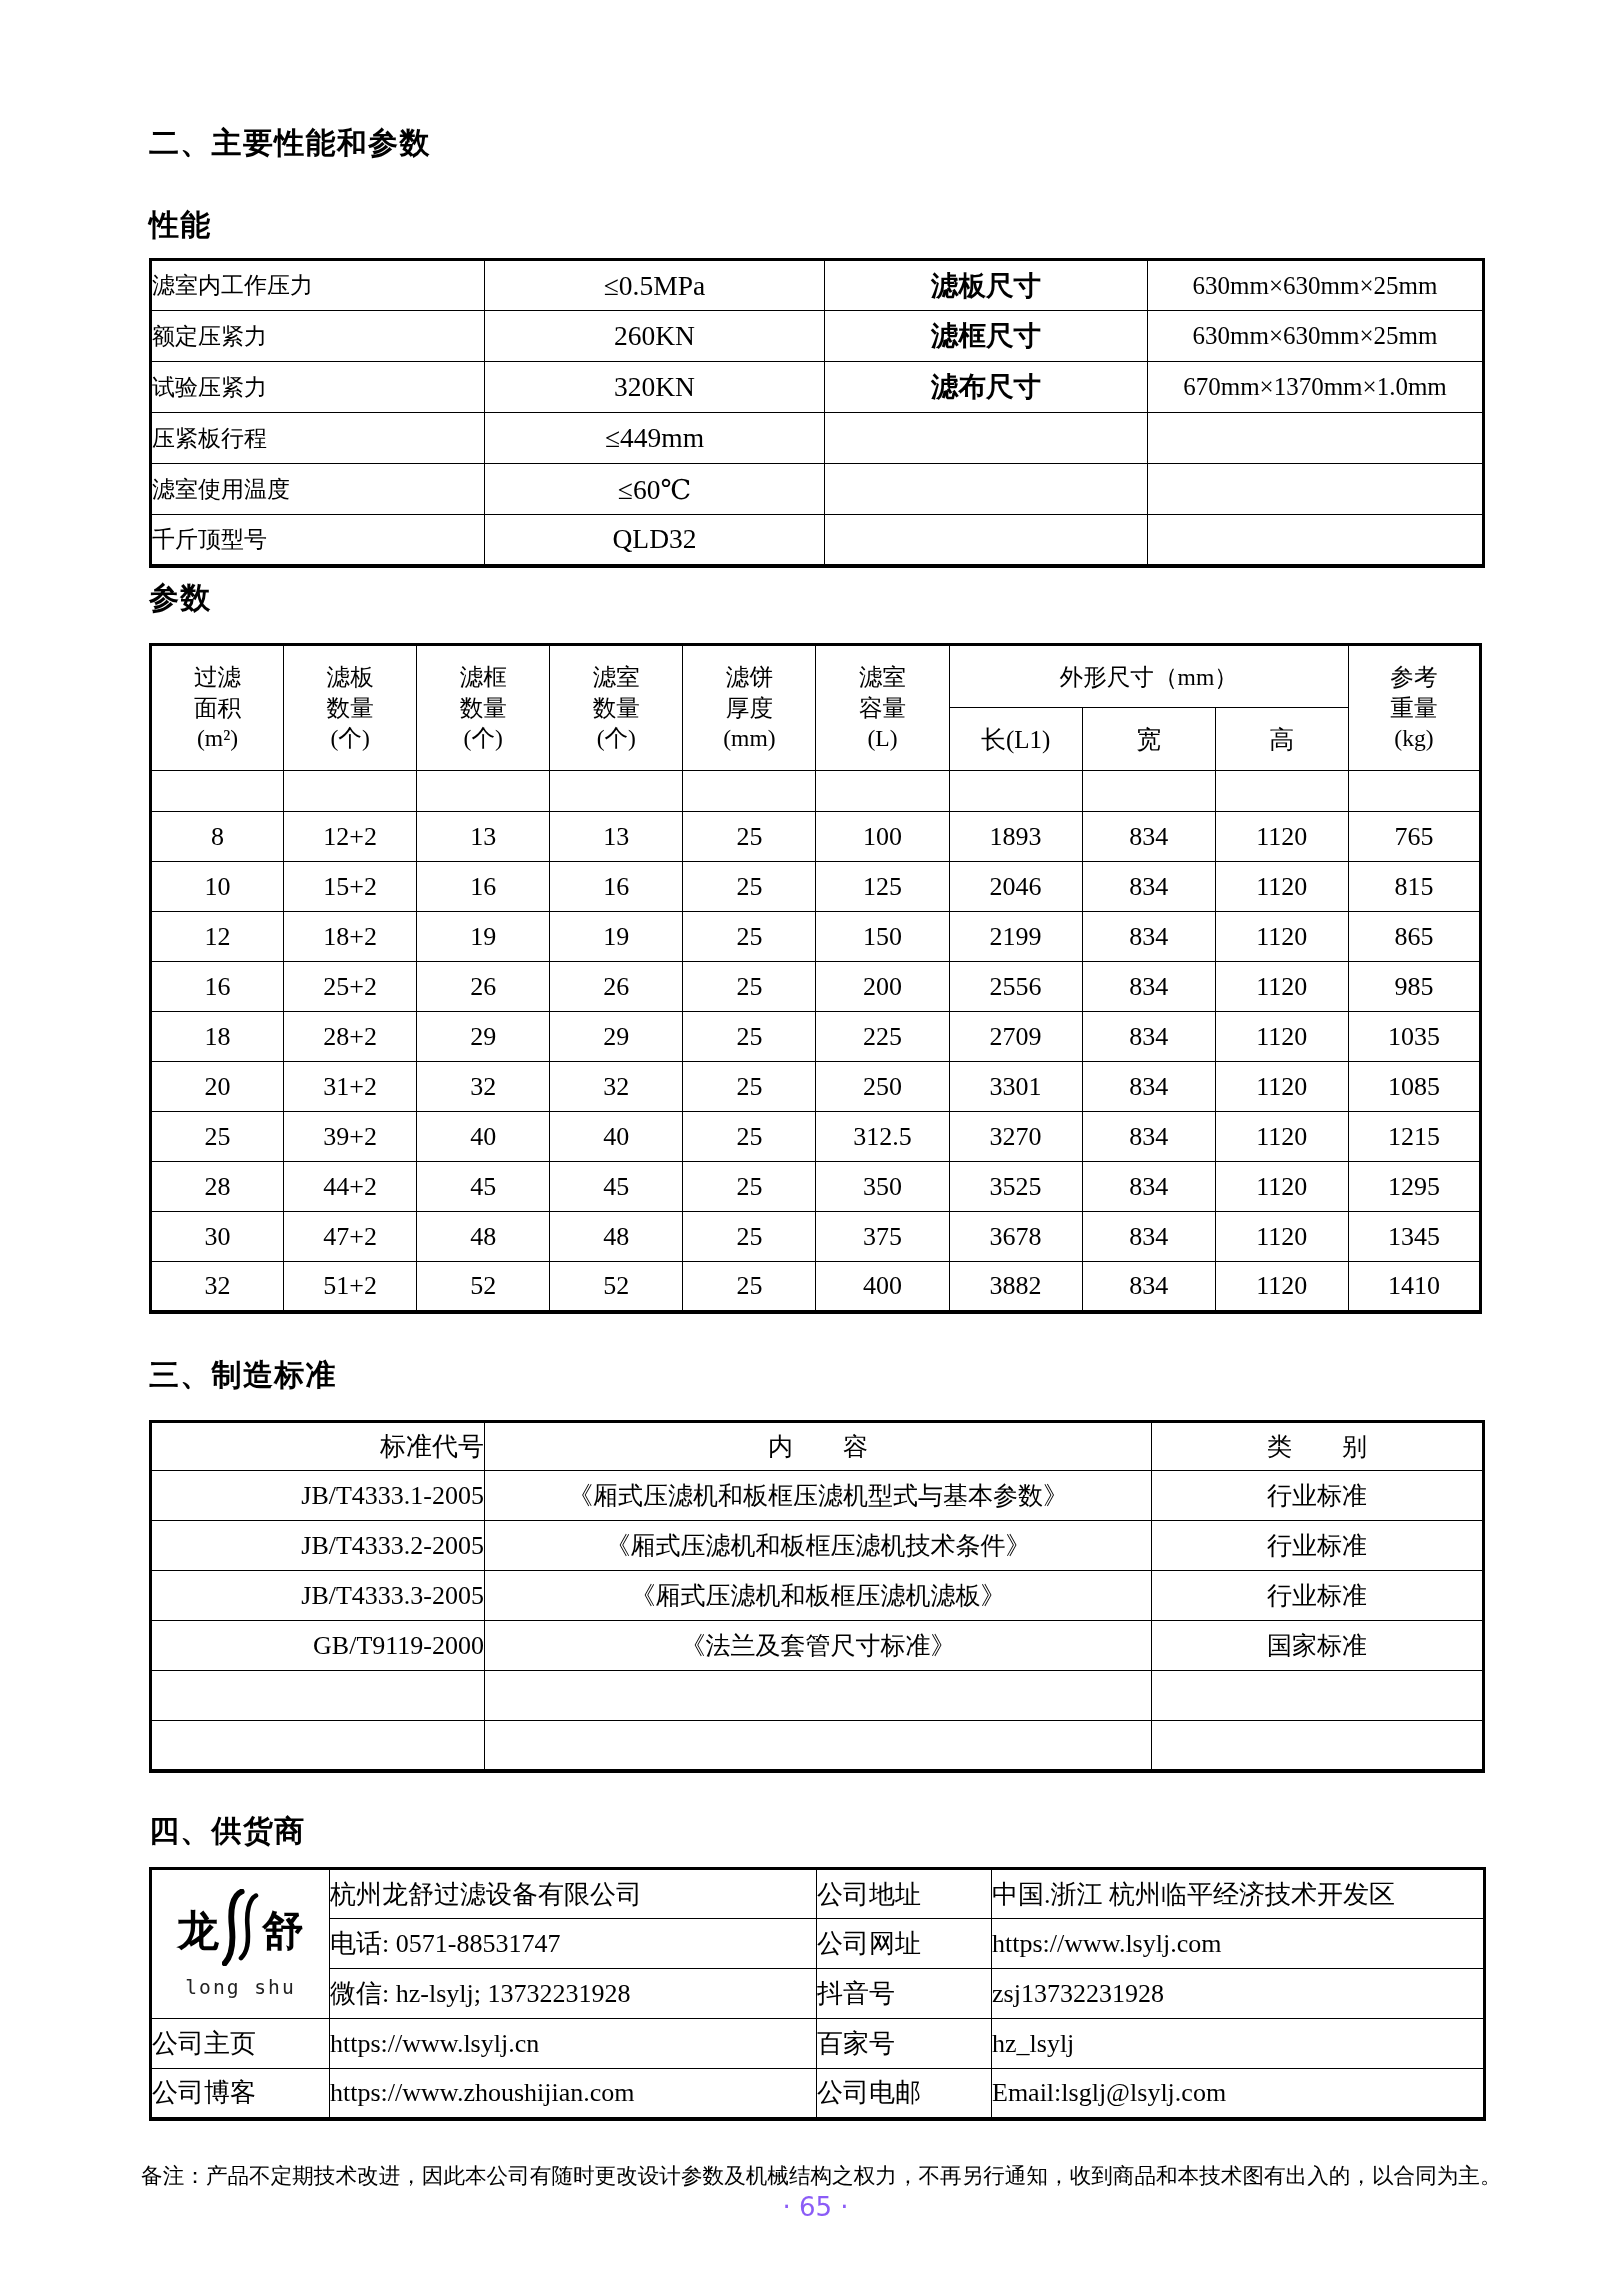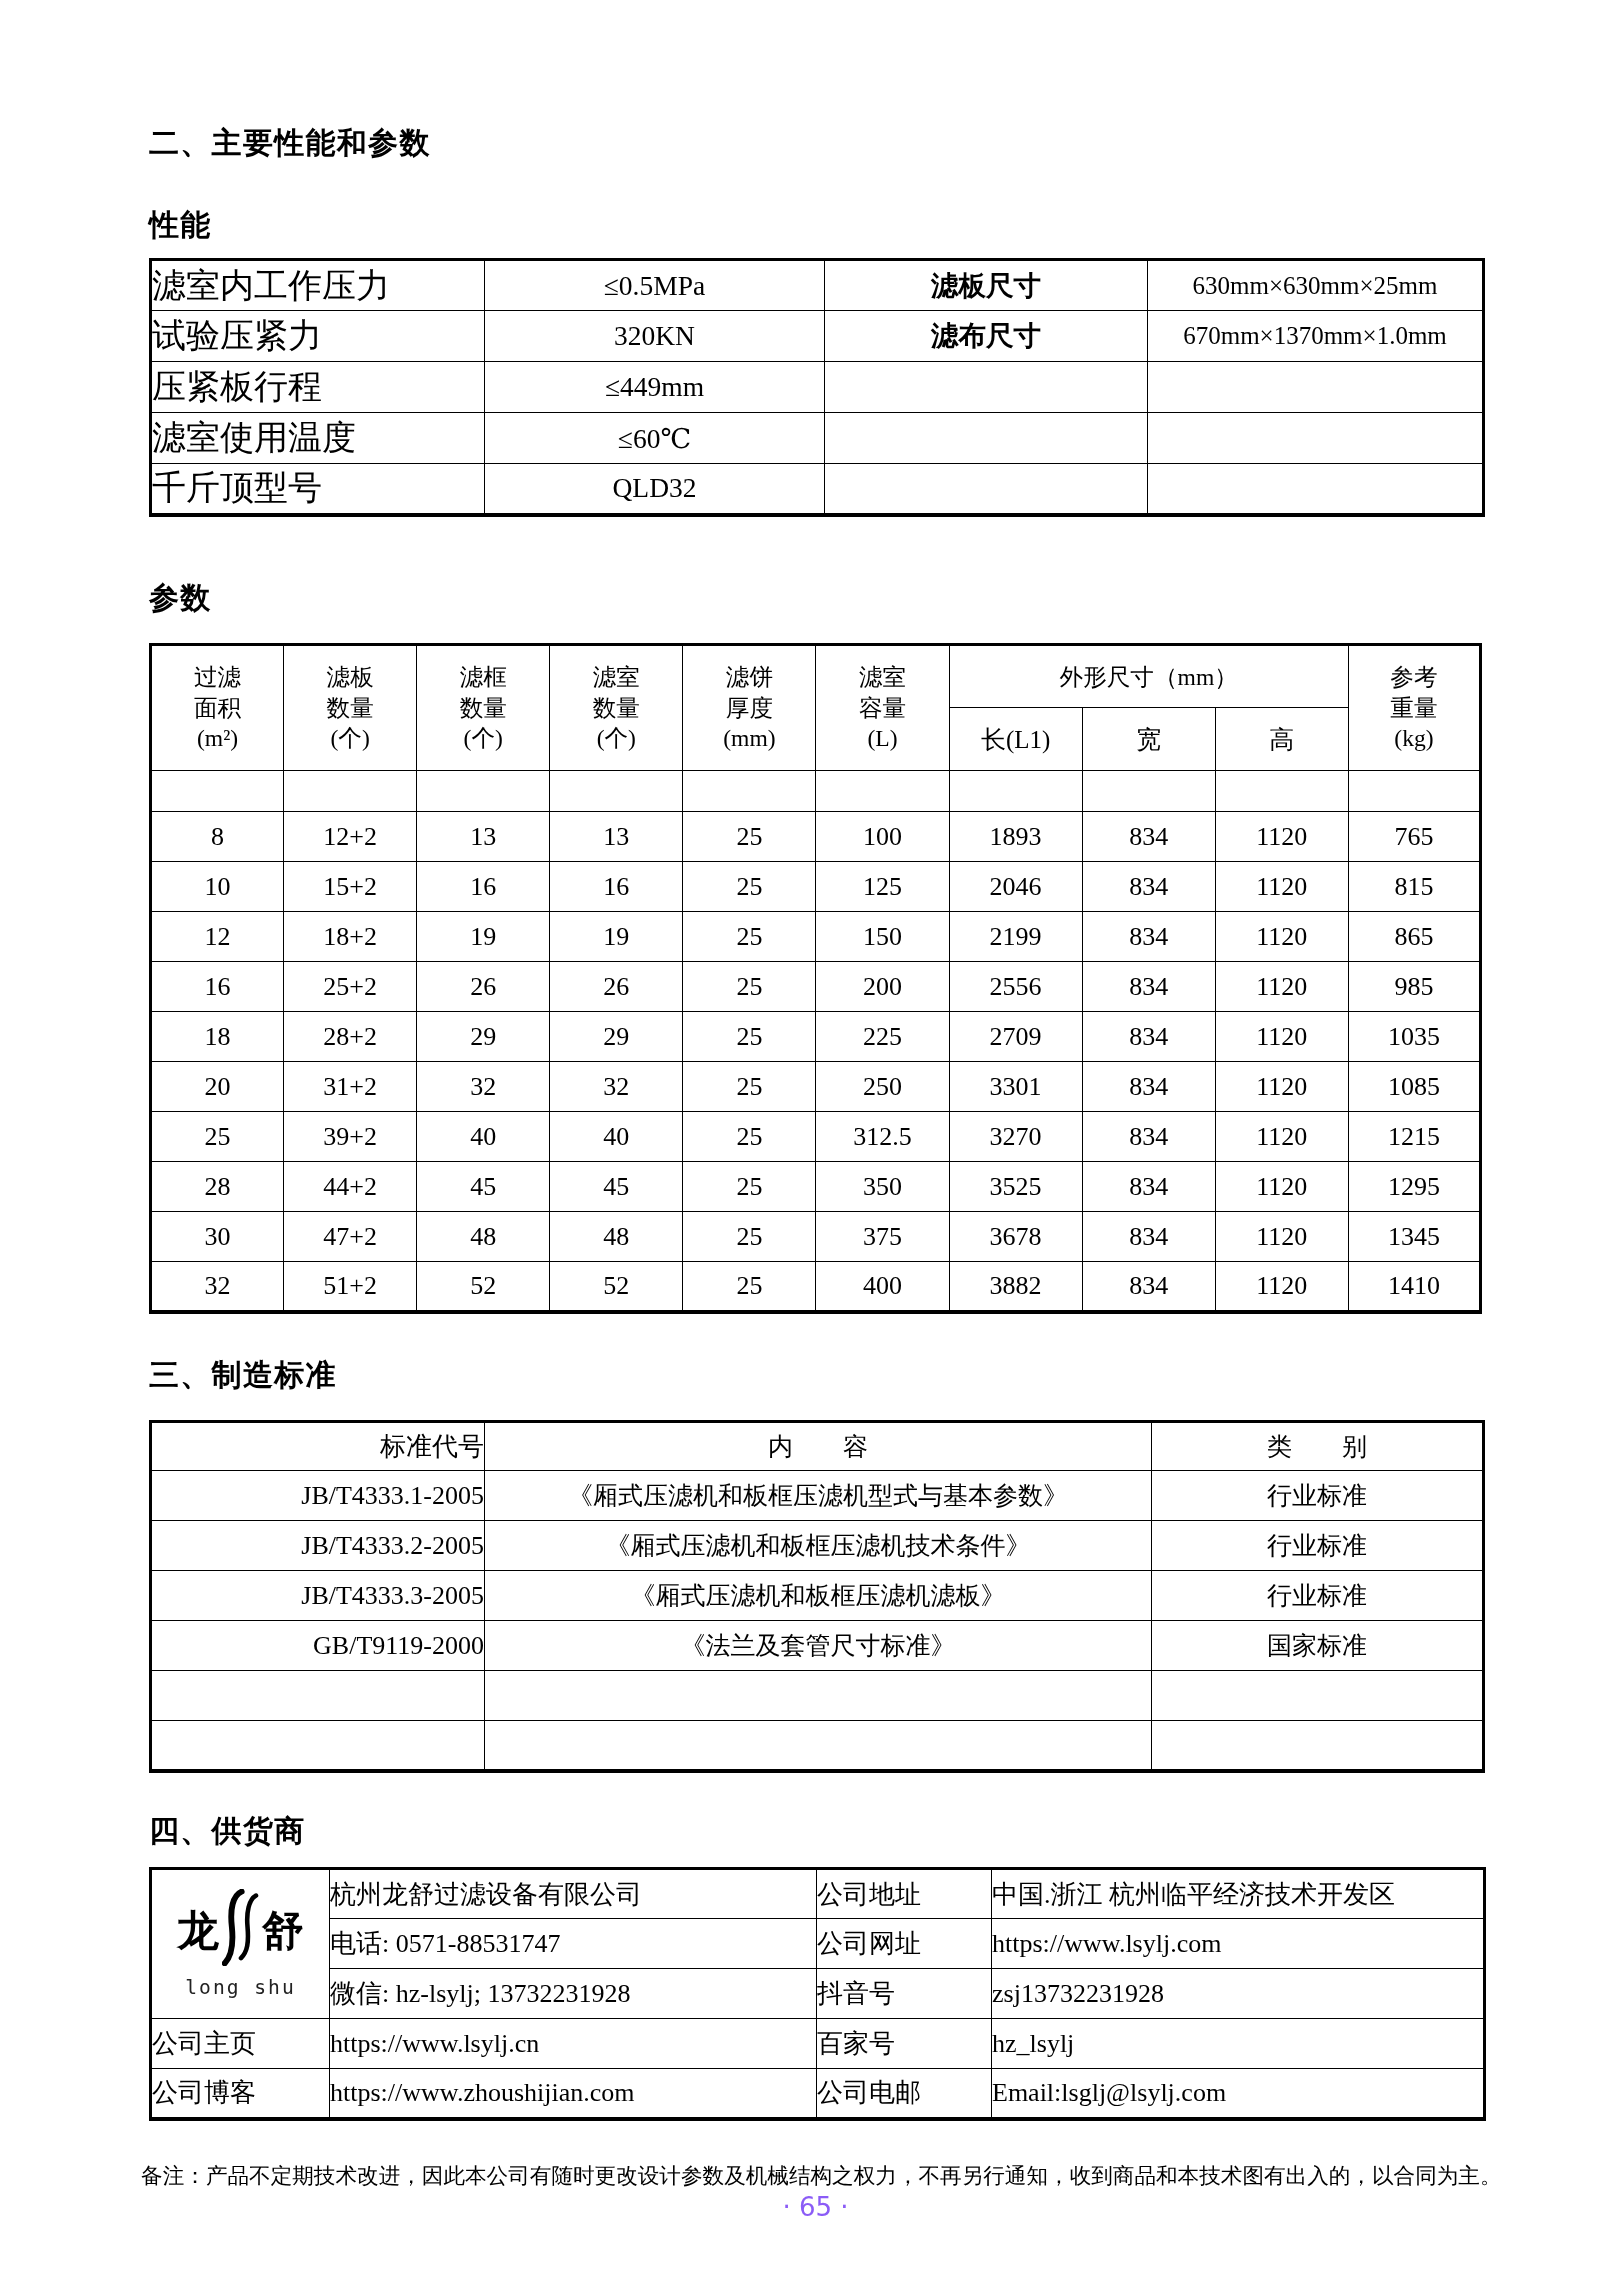--- a/index.html
+++ b/index.html
@@ -20,21 +20,21 @@
   #sup-title    { top:1814px; }
 
   table.tbl { position:absolute; left:0; border-collapse:collapse; table-layout:fixed; width:1333px;
               border:3.3px solid #000; border-bottom-width:4.6px; }
   .tbl th, .tbl td { border:1.3px solid #000; padding:0; overflow:hidden; }
   .tbl th { font-weight:normal; }
 
   
   #perf-table { top:258px; }
   #perf-table tr { height:51px; }
-  .t1-label  { text-align:left; padding-left:17px; font-size:34px; }
+  .t1-label  { text-align:left; padding-left:17px; font-size:23px; }
   .t1-value  { text-align:center; font-size:27.5px; }
   .t1-label2 { text-align:center; font-size:27.5px; font-weight:bold; }
   .t1-value2 { text-align:center; font-size:25px; }
 
   
   #param-table { top:643px; }
   #param-table tr.h1 { height:63px; }
   #param-table tr.h2 { height:63px; }
   #param-table tr.empty { height:41px; }
   #param-table tr.dr { height:50px; }
@@ -82,20 +82,26 @@
         <col style="width:334px">
         <col style="width:340px">
         <col style="width:323px">
         <col style="width:336px">
       </colgroup>
     <tbody>
       <tr>
         <td class="t1-label">滤室内工作压力</td>
         <td class="t1-value">≤0.5MPa</td>
         <td class="t1-label2">滤板尺寸</td>
+        <td class="t1-value2">630mm×630mm×25mm</td>
+      </tr>
+      <tr>
+        <td class="t1-label">额定压紧力</td>
+        <td class="t1-value">260KN</td>
+        <td class="t1-label2">滤框尺寸</td>
         <td class="t1-value2">630mm×630mm×25mm</td>
       </tr>
       <tr>
         <td class="t1-label">试验压紧力</td>
         <td class="t1-value">320KN</td>
         <td class="t1-label2">滤布尺寸</td>
         <td class="t1-value2">670mm×1370mm×1.0mm</td>
       </tr>
       <tr>
         <td class="t1-label">压紧板行程</td>

